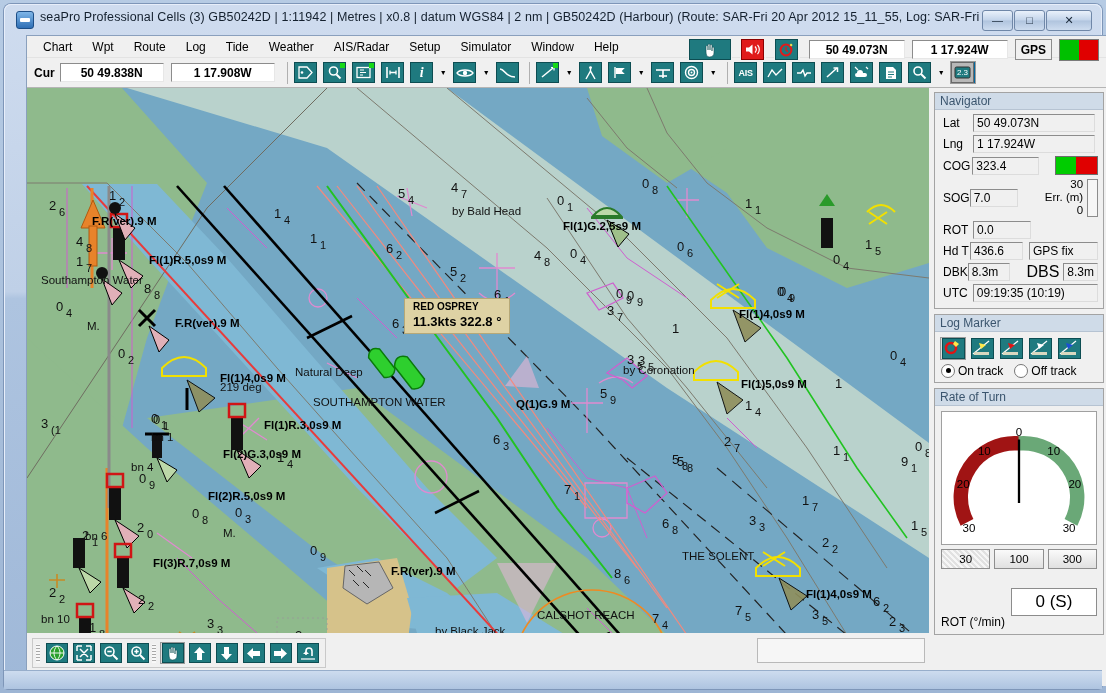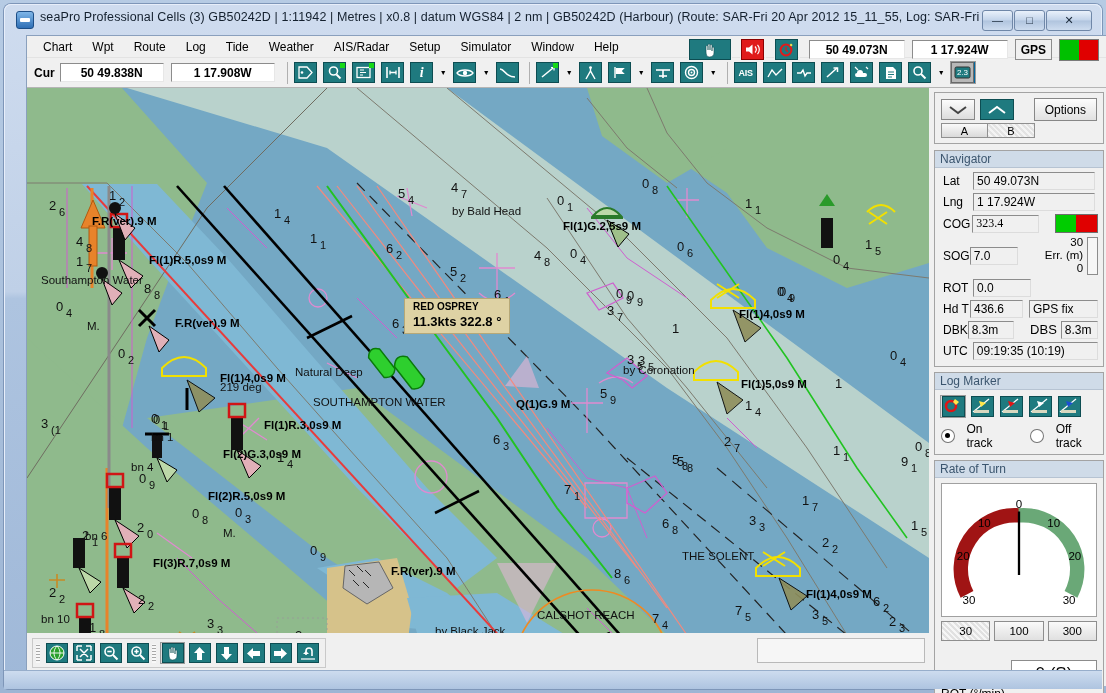--- a/index.html
+++ b/index.html
@@ -90,21 +90,21 @@
      background:linear-gradient(#fafafa,#e0e0e0);}
   .rbtn.sel{background-image:repeating-linear-gradient(45deg,#e1e1e1 0 2px,#f6f6f6 2px 4px);}
   .rotrow{display:flex;align-items:center;margin:0 2px;}
   .rotbig{flex:1;height:26px;margin-left:6px;background:#fff;border:1px solid #8c8c8c;
      display:flex;align-items:center;justify-content:center;font-size:17px;}
   .lmrow{display:flex;gap:3px;padding:2px 1px 4px;}
   .lmbtn{width:26px;height:23px;border:1px solid #f0f0f0;display:flex;align-items:center;
      justify-content:center;box-sizing:border-box;}
   .lmbtn.sel{border:1px solid #9a9a9a;background:#dcdcdc;}
   .lmbtn i{width:21px;height:19px;background:#1f7a7f;border:1px solid #0d4d52;display:block;position:relative;}
-  .radios{display:flex;align-items:center;font-size:12px;gap:12px;padding-left:2px;}
+  .radios{display:flex;font-size:12px;gap:3px;padding-left:2px;}
   .radio{width:12px;height:12px;border-radius:50%;border:1px solid #767676;background:#fff;
      display:inline-flex;align-items:center;justify-content:center;}
   .radio.on:after{content:"";width:5px;height:5px;border-radius:50%;background:#000;}
   
   .statusbar{position:absolute;left:0;bottom:0;width:902px;height:51px;background:#f0f0f0;}
   .btoolbar{position:absolute;left:5px;top:5px;height:26px;display:flex;align-items:center;
      border:1px solid #c9c9c9;padding:1px 3px;background:#f0f0f0;}
   .grip{width:4px;height:19px;margin-right:4px;
      background:repeating-linear-gradient(#f8f8f8 0 1px,#a8a8a8 1px 2px,#f8f8f8 2px 3px);}
   .btb{width:25px;height:22px;margin-right:2px;display:flex;align-items:center;justify-content:center;
@@ -800,54 +800,35 @@
 
      <div style="position:absolute;left:377px;top:210px;background:#ded2a4;border:1px solid #b5a878;
                  padding:2px 8px 3px;line-height:1.25;">
        <div style="font-size:10px;font-weight:bold;color:#000;">RED OSPREY</div>
        <div style="font-size:13px;font-weight:bold;color:#000;text-align:center;">11.3kts 322.8 °</div>
      </div>
    </div>
 
    <div class="rpanel">
 
-     <div class="grp" style="margin-bottom:6px;">
-       <div class="abrow">
-         <div class="sqbtn">
-           <svg width="20" height="10" viewBox="0 0 20 10">
-                  <path d="M2 2 L10 8 L18 2" fill="none" stroke="#444" stroke-width="2"></path>
-                </svg>
-         </div>
-         <div class="sqbtn on">
-           <svg width="20" height="10" viewBox="0 0 20 10">
-                  <path d="M2 8 L10 2 L18 8" fill="none" stroke="#fff" stroke-width="2"></path>
-                </svg>
-         </div>
-         <div class="optbtn">Options</div>
-       </div>
-       <div class="abtabs">
-         <div class="abtab a">A</div>
-         <div class="abtab b">B</div>
-       </div>
-     </div>
 
      <div class="grp">
        <div class="gt">Navigator</div>
        <div class="gb">
          <div class="nrow">
            <div class="nlab">Lat</div>
            <div class="nval" style="width:122px;">50 49.073N</div>
          </div>
          <div class="nrow">
            <div class="nlab">Lng</div>
            <div class="nval" style="width:122px;">1 17.924W</div>
          </div>
          <div class="nrow" style="margin-top:0;">
            <div class="nlab">COG</div>
-           <div class="nval" style="width:68px;font-family:Liberation Serif, serif;">323.4</div>
+           <div class="nval" style="width:68px;">323.4</div>
            <div style="margin-left:16px;display:flex;width:42px;height:17px;border:1px solid #6e6e6e;">
              <i style="flex:1;background:#00cc00;"></i>
              <i style="flex:1;background:#e00000;"></i>
            </div>
          </div>
          <div class="nrow">
            <div class="nlab">SOG</div>
            <div class="nval" style="width:58px;">7.0</div>
            <div style="margin-left:20px;width:56px;text-align:right;font-size:11.5px;line-height:1.15;">
              <div>30</div>
@@ -861,21 +842,21 @@
            <div class="nval" style="width:58px;">0.0</div>
          </div>
          <div class="nrow">
            <div class="nlab">Hd T</div>
            <div class="nval" style="width:58px;">436.6</div>
            <div class="nval" style="width:76px;margin-left:6px;">GPS fix</div>
          </div>
          <div class="nrow">
            <div class="nlab">DBK</div>
            <div class="nval" style="width:58px;">8.3m</div>
-           <div style="font-size:13px;margin-left:16px;">DBS</div>
+           <div style="font-size:16px;margin-left:16px;">DBS</div>
            <div class="nval" style="width:46px;margin-left:4px;">8.3m</div>
          </div>
          <div class="nrow" style="margin-bottom:1px;">
            <div class="nlab">UTC</div>
            <div class="nval" style="width:126px;">09:19:35  (10:19)</div>
          </div>
        </div>
      </div>
 
      <div class="grp">

